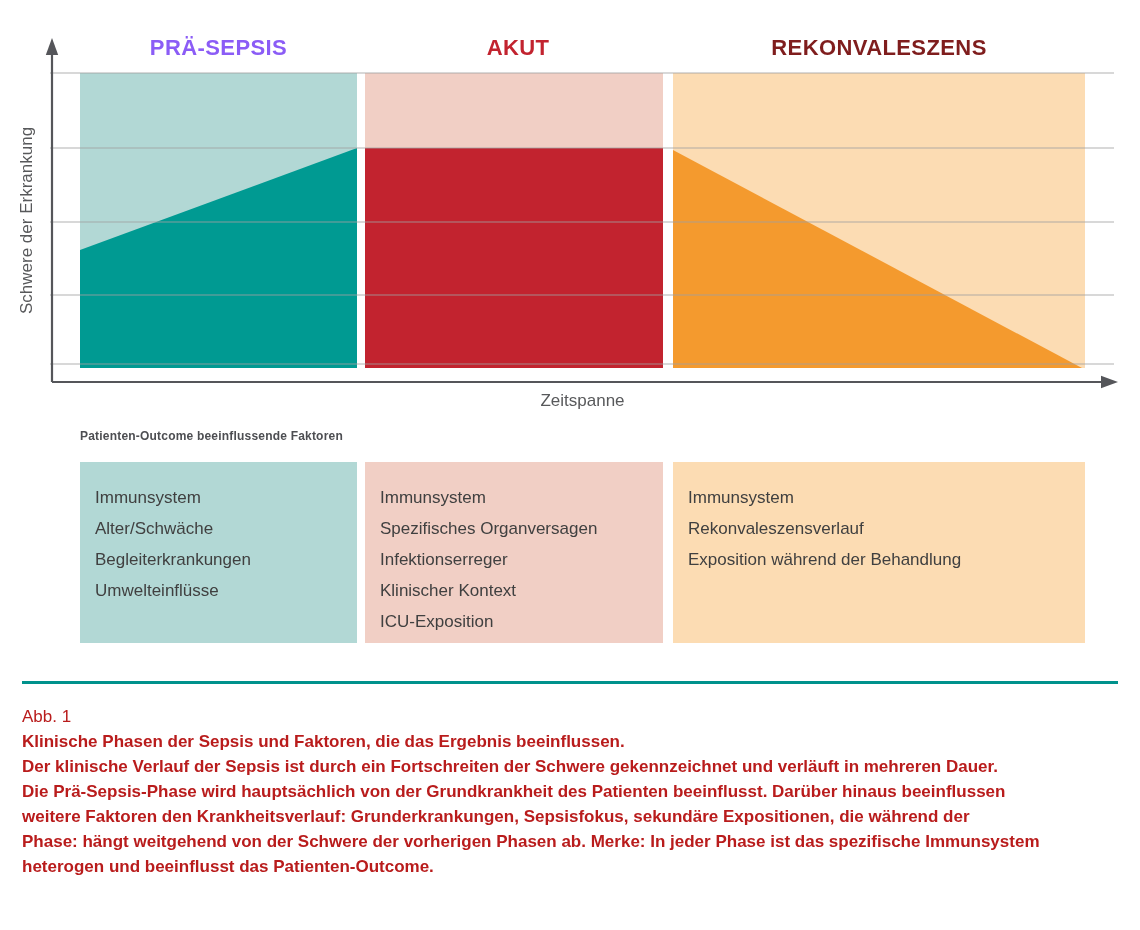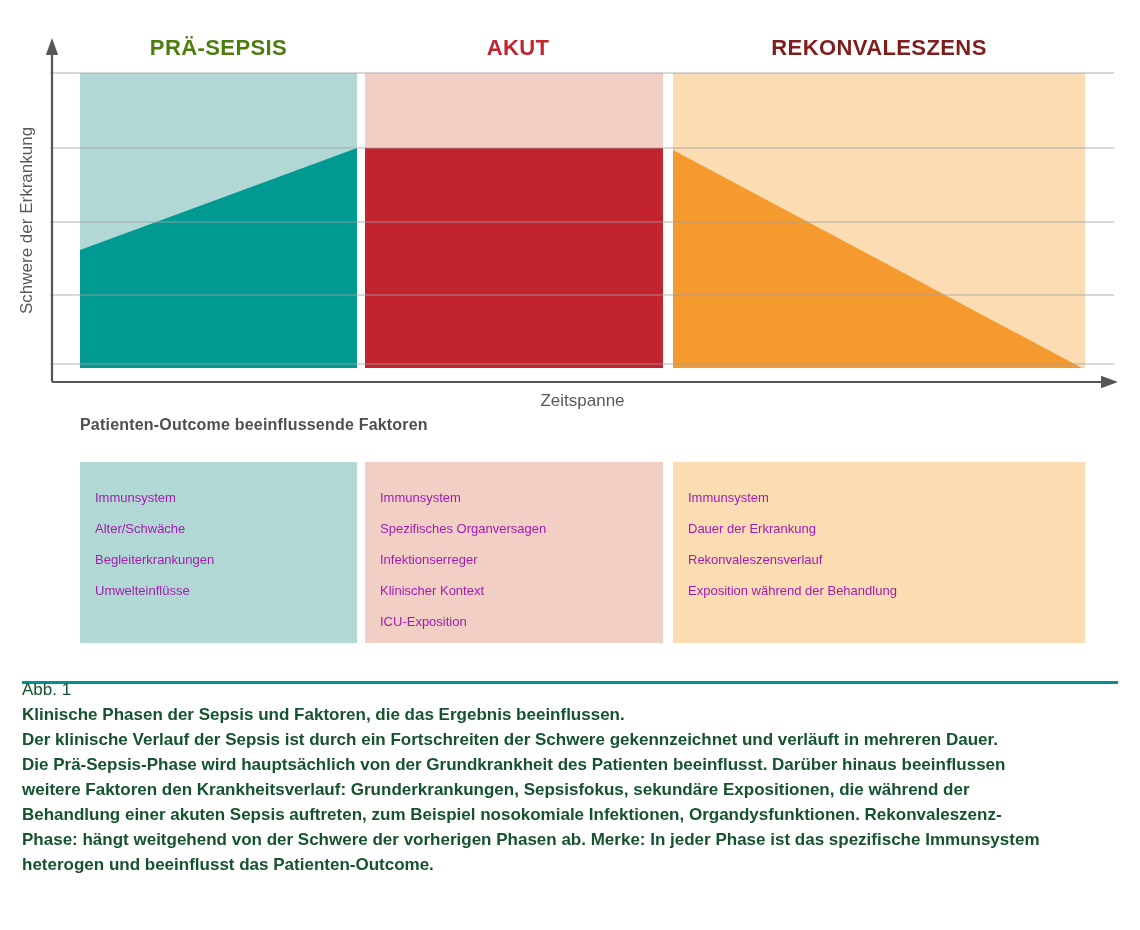--- a/index.html
+++ b/index.html
@@ -27,39 +27,39 @@
     display:flex;align-items:center;justify-content:center;
     writing-mode:vertical-rl;transform:rotate(180deg);
     font-size:17px;color:#58595b;white-space:nowrap;
   }
   .x-axis-label{
     position:absolute;left:80px;top:391px;width:1005px;
     text-align:center;font-size:17px;color:#58595b;
   }
   
   .factors-heading{
-    position:absolute;left:80px;top:416px;
-    font-size:16px;font-weight:bold;color:#4d4e52;letter-spacing:.2px;
+    position:absolute;left:80px;top:429px;
+    font-size:12px;font-weight:bold;color:#4d4e52;letter-spacing:.2px;
   }
   .factor-box{
     position:absolute;top:462px;height:181px;
     box-sizing:border-box;padding:20px 14px 0 15px;
   }
   .fb-0{left:80px;width:277px;}
   .fb-1{left:365px;width:298px;}
   .fb-2{left:673px;width:412px;}
   .factor-item{
-    font-size:13px;line-height:31px;color:#a21caf;white-space:nowrap;
+    font-size:17px;line-height:31px;color:#404040;white-space:nowrap;
   }
   
   .caption-rule{
     position:absolute;left:22px;top:681px;width:1096px;height:3px;
   }
   .caption{
-    position:absolute;left:22px;top:677px;width:1100px;color:#14532d;
+    position:absolute;left:22px;top:704px;width:1100px;color:#b91c1c;
   }
   .caption-figno{font-size:17px;line-height:25px;font-weight:normal;}
   .caption-line{font-size:17px;line-height:25px;font-weight:bold;white-space:nowrap;}
 </style>
 </head>
 <body>
 
 <div class="figure">
 
   <svg class="abs" style="left:0;top:0;" width="1140" height="430">
@@ -81,21 +81,21 @@
     </g>
 
     <g stroke="#55565a" stroke-width="2.2">
       <line x1="52" y1="52" x2="52" y2="382"></line>
       <line x1="52" y1="382" x2="1103" y2="382"></line>
       <polygon points="52,38 45.8,55 58.2,55" stroke="none" fill="#55565a"></polygon>
       <polygon points="1118,382 1101,375.8 1101,388.2" stroke="none" fill="#55565a"></polygon>
     </g>
   </svg>
 
-  <div class="phase-heading ph-0" style="color: #4d7c0f;">PRÄ-SEPSIS</div>
+  <div class="phase-heading ph-0" style="color: #8b5cf6;">PRÄ-SEPSIS</div>
   <div class="phase-heading ph-1" style="color: rgb(194, 35, 47);">AKUT</div>
   <div class="phase-heading ph-2" style="color: #7f1d1d;">REKONVALESZENS</div>
 
   <div class="y-axis-label">Schwere der Erkrankung</div>
   <div class="x-axis-label">Zeitspanne</div>
 
   <div class="factors-heading">Patienten-Outcome beeinflussende Faktoren</div>
 
   <div class="factor-box fb-0" style="background: rgb(178, 216, 213);">
     <div class="factor-item">Immunsystem</div>
@@ -107,31 +107,29 @@
   <div class="factor-box fb-1" style="background: rgb(241, 207, 197);">
     <div class="factor-item">Immunsystem</div>
     <div class="factor-item">Spezifisches Organversagen</div>
     <div class="factor-item">Infektionserreger</div>
     <div class="factor-item">Klinischer Kontext</div>
     <div class="factor-item">ICU-Exposition</div>
   </div>
 
   <div class="factor-box fb-2" style="background: rgb(252, 220, 179);">
     <div class="factor-item">Immunsystem</div>
-    <div class="factor-item">Dauer der Erkrankung</div>
     <div class="factor-item">Rekonvaleszensverlauf</div>
     <div class="factor-item">Exposition während der Behandlung</div>
   </div>
 
   <div class="caption-rule" style="background: rgb(0, 146, 140);"></div>
 
   <div class="caption">
     <div class="caption-figno">Abb. 1</div>
     <div class="caption-line">Klinische Phasen der Sepsis und Faktoren, die das Ergebnis beeinflussen.</div>
     <div class="caption-line">Der klinische Verlauf der Sepsis ist durch ein Fortschreiten der Schwere gekennzeichnet und verläuft in mehreren Dauer.</div>
     <div class="caption-line">Die Prä-Sepsis-Phase wird hauptsächlich von der Grundkrankheit des Patienten beeinflusst. Darüber hinaus beeinflussen</div>
     <div class="caption-line">weitere Faktoren den Krankheitsverlauf: Grunderkrankungen, Sepsisfokus, sekundäre Expositionen, die während der</div>
-    <div class="caption-line">Behandlung einer akuten Sepsis auftreten, zum Beispiel nosokomiale Infektionen, Organdysfunktionen. Rekonvaleszenz-</div>
     <div class="caption-line">Phase: hängt weitgehend von der Schwere der vorherigen Phasen ab. Merke: In jeder Phase ist das spezifische Immunsystem</div>
     <div class="caption-line">heterogen und beeinflusst das Patienten-Outcome.</div>
   </div>
 
 </div>
 
 </body></html>

